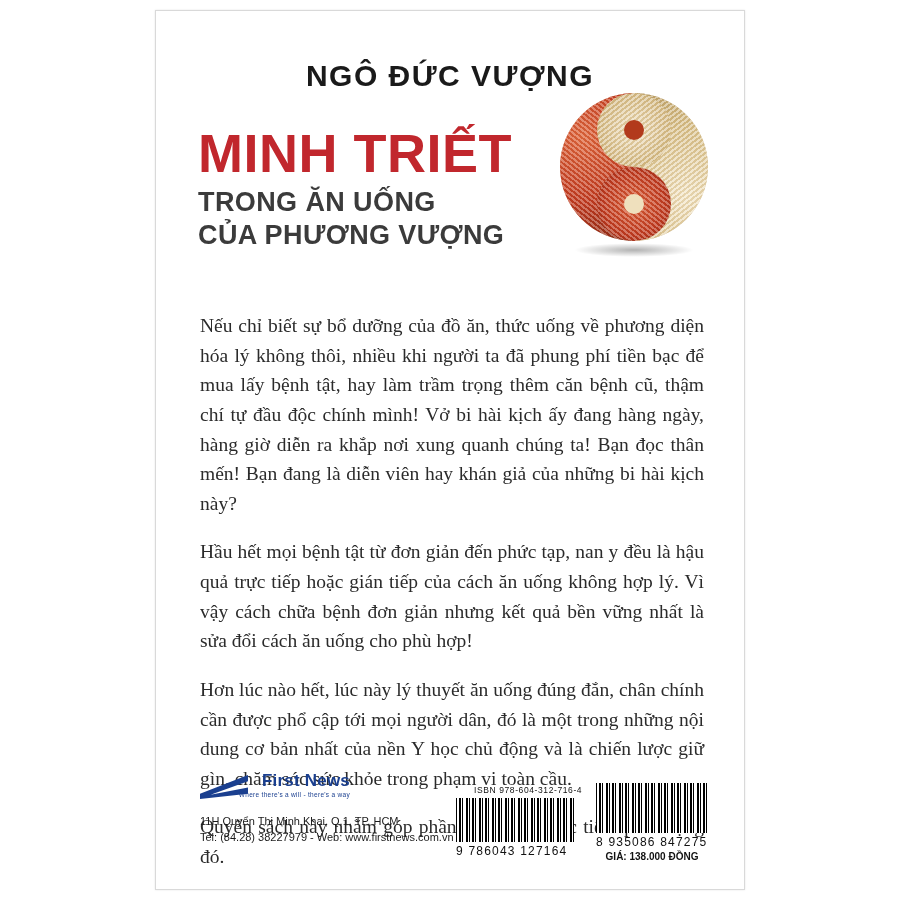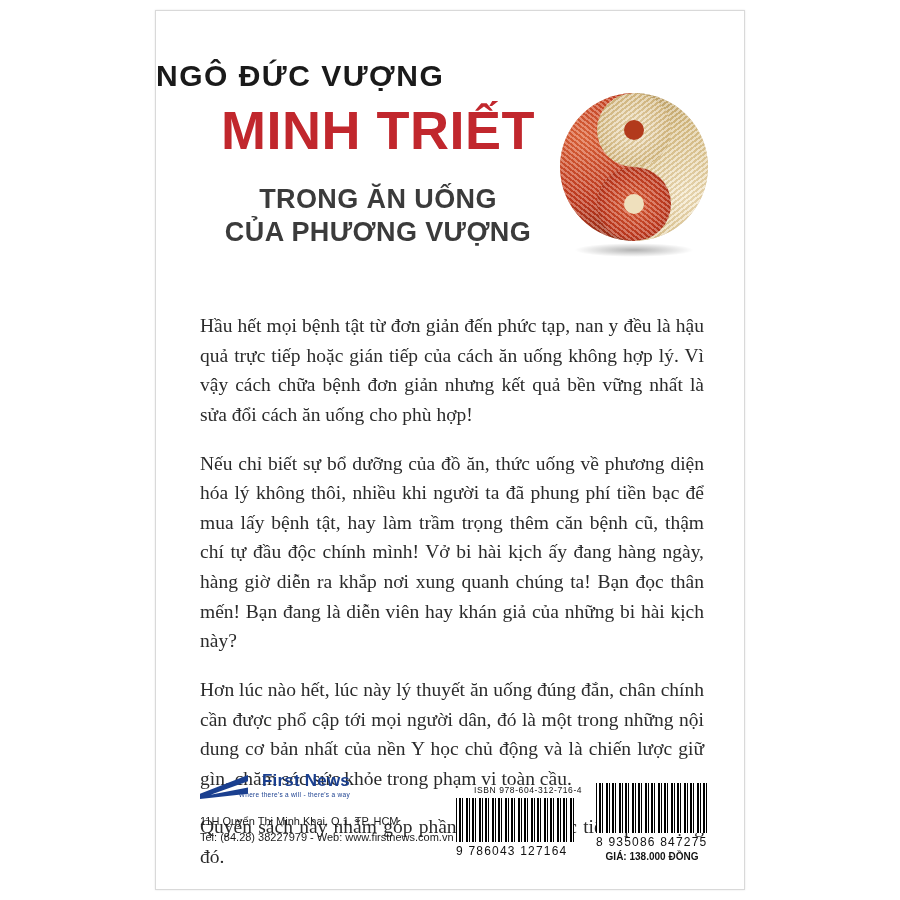--- a/index.html
+++ b/index.html
@@ -28,52 +28,52 @@
     background: #ffffff;
     border: 1px solid #d9d9d9;
     box-sizing: border-box;
     box-shadow: 0 0 2px rgba(0,0,0,0.10);
   }
   .author {
     position: absolute;
     left: 0;
     top: 48px;
     width: 100%;
+    text-align: center;
     font-family: "Liberation Sans", sans-serif;
     font-weight: bold;
     font-size: 30px;
     letter-spacing: 1.5px;
     color: #1a1a1a;
   }
   .title-block {
     position: absolute;
     left: 42px;
-    top: 92px;
+    top: 115px;
     width: 360px;
-    text-align: center;
   }
   .title-main {
     font-family: "Liberation Sans", sans-serif;
     font-weight: bold;
     font-size: 54px;
     line-height: 1.02;
     letter-spacing: 0.5px;
     color: #c1272d;
     margin: 0;
   }
   .title-sub1, .title-sub2 {
     font-family: "Liberation Sans", sans-serif;
     font-weight: bold;
     font-size: 27px;
     line-height: 1.22;
     letter-spacing: 0.4px;
     color: #3b3b3b;
     margin: 0;
   }
-  .title-sub1 { margin-top: 25px; }
+  .title-sub1 { margin-top: 5px; }
 
   .yinyang-wrap {
     position: absolute;
     right: 32px;
     top: 82px;
     width: 152px;
     height: 168px;
   }
   .yinyang {
     position: absolute;
@@ -272,22 +272,22 @@
         <div class="yy-right"></div>
         <div class="yy-top-circ"></div>
         <div class="yy-bot-circ"></div>
         <div class="yy-dot-top"></div>
         <div class="yy-dot-bot"></div>
       </div>
       <div class="yy-shadow"></div>
     </div>
 
     <div class="body-text">
+      <p>Nếu chỉ biết sự bổ dưỡng của đồ ăn, thức uống về phương diện hóa lý không thôi, nhiều khi người ta đã phung phí tiền bạc để mua lấy bệnh tật, hay làm trầm trọng thêm căn bệnh cũ, thậm chí tự đầu độc chính mình! Vở bi hài kịch ấy đang hàng ngày, hàng giờ diễn ra khắp nơi xung quanh chúng ta! Bạn đọc thân mến! Bạn đang là diễn viên hay khán giả của những bi hài kịch này?</p>
       <p>Hầu hết mọi bệnh tật từ đơn giản đến phức tạp, nan y đều là hậu quả trực tiếp hoặc gián tiếp của cách ăn uống không hợp lý. Vì vậy cách chữa bệnh đơn giản nhưng kết quả bền vững nhất là sửa đổi cách ăn uống cho phù hợp!</p>
-      <p>Nếu chỉ biết sự bổ dưỡng của đồ ăn, thức uống về phương diện hóa lý không thôi, nhiều khi người ta đã phung phí tiền bạc để mua lấy bệnh tật, hay làm trầm trọng thêm căn bệnh cũ, thậm chí tự đầu độc chính mình! Vở bi hài kịch ấy đang hàng ngày, hàng giờ diễn ra khắp nơi xung quanh chúng ta! Bạn đọc thân mến! Bạn đang là diễn viên hay khán giả của những bi hài kịch này?</p>
       <p>Hơn lúc nào hết, lúc này lý thuyết ăn uống đúng đắn, chân chính cần được phổ cập tới mọi người dân, đó là một trong những nội dung cơ bản nhất của nền Y học chủ động và là chiến lược giữ gìn, chăm sóc sức khỏe trong phạm vi toàn cầu.</p>
       <p>Quyển sách này nhằm góp phần thực hiện mục tiêu quan trọng đó.</p>
     </div>
 
     <div class="publisher">
       <div class="fn-logo">
         <div class="fn-swoosh"></div>
         <div class="fn-name">First News</div>
         <div class="fn-tag">Where there's a will - there's a way</div>
       </div>

